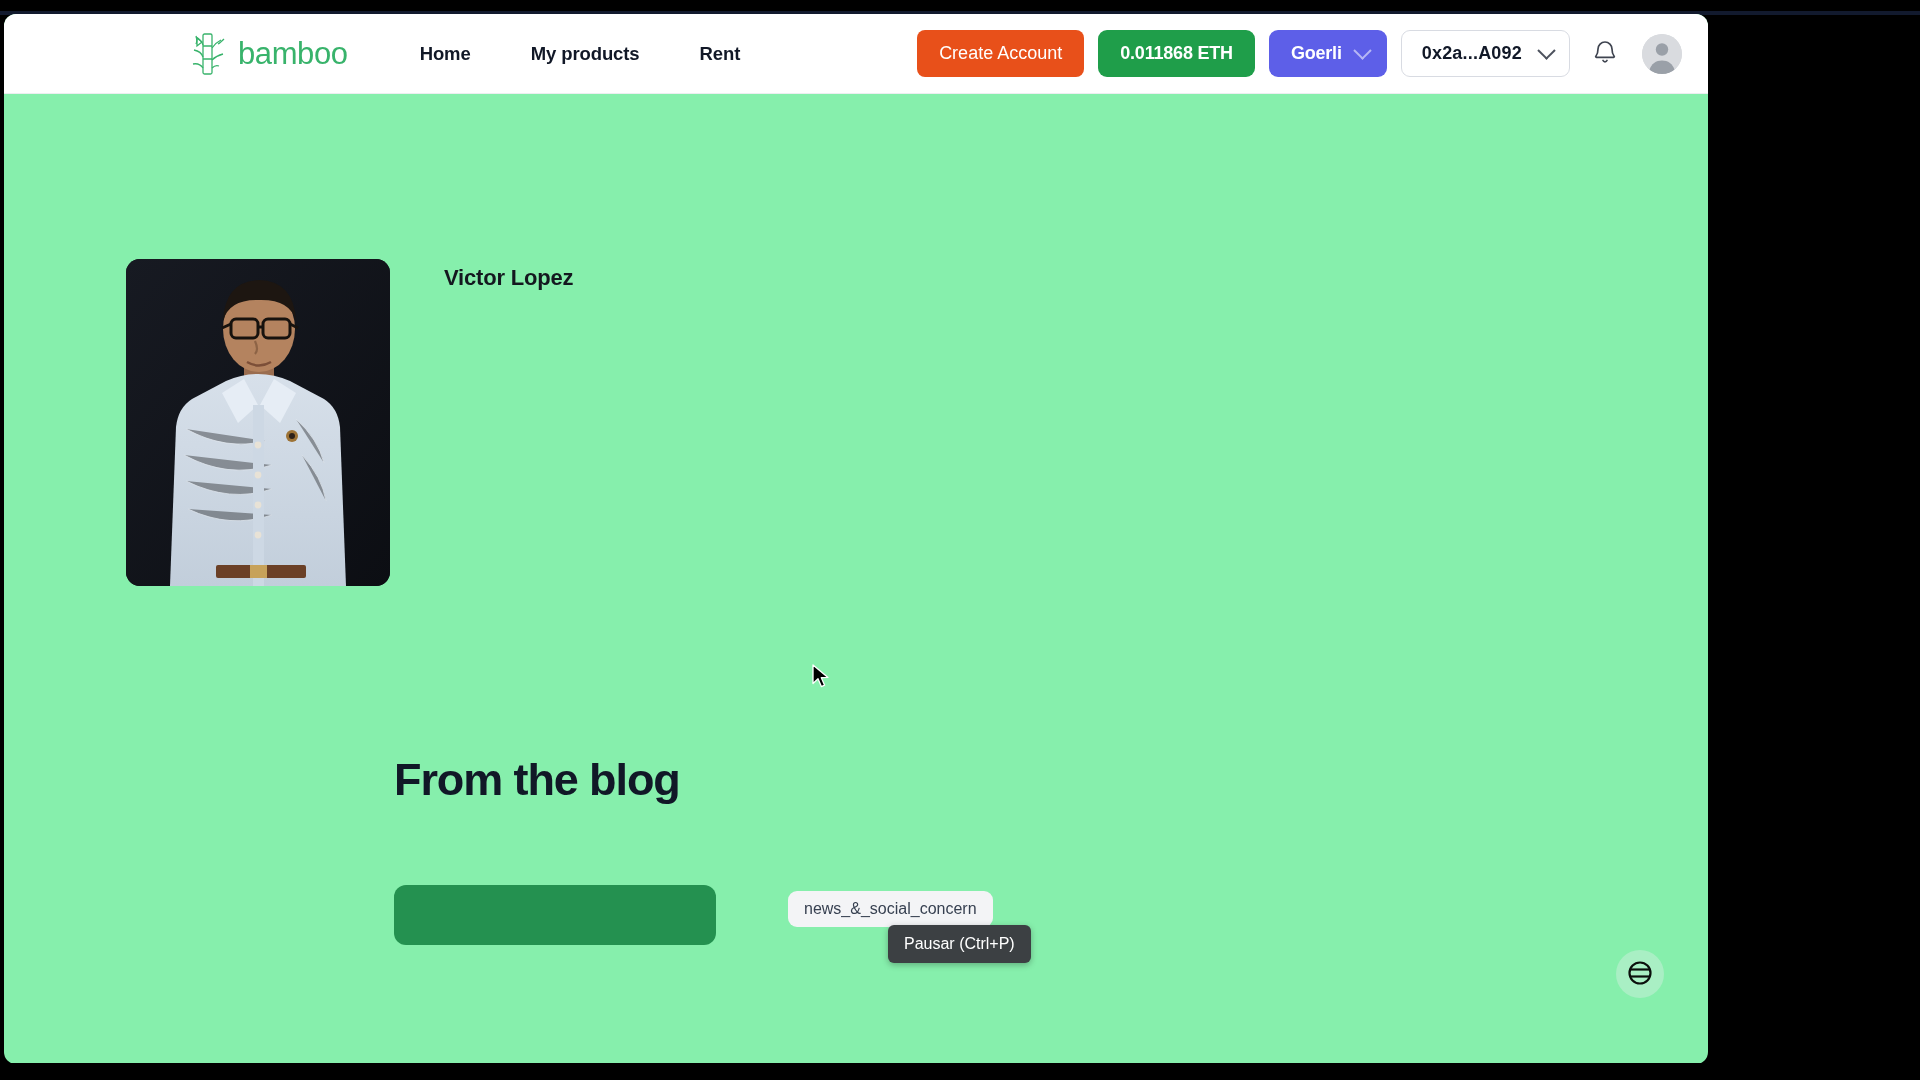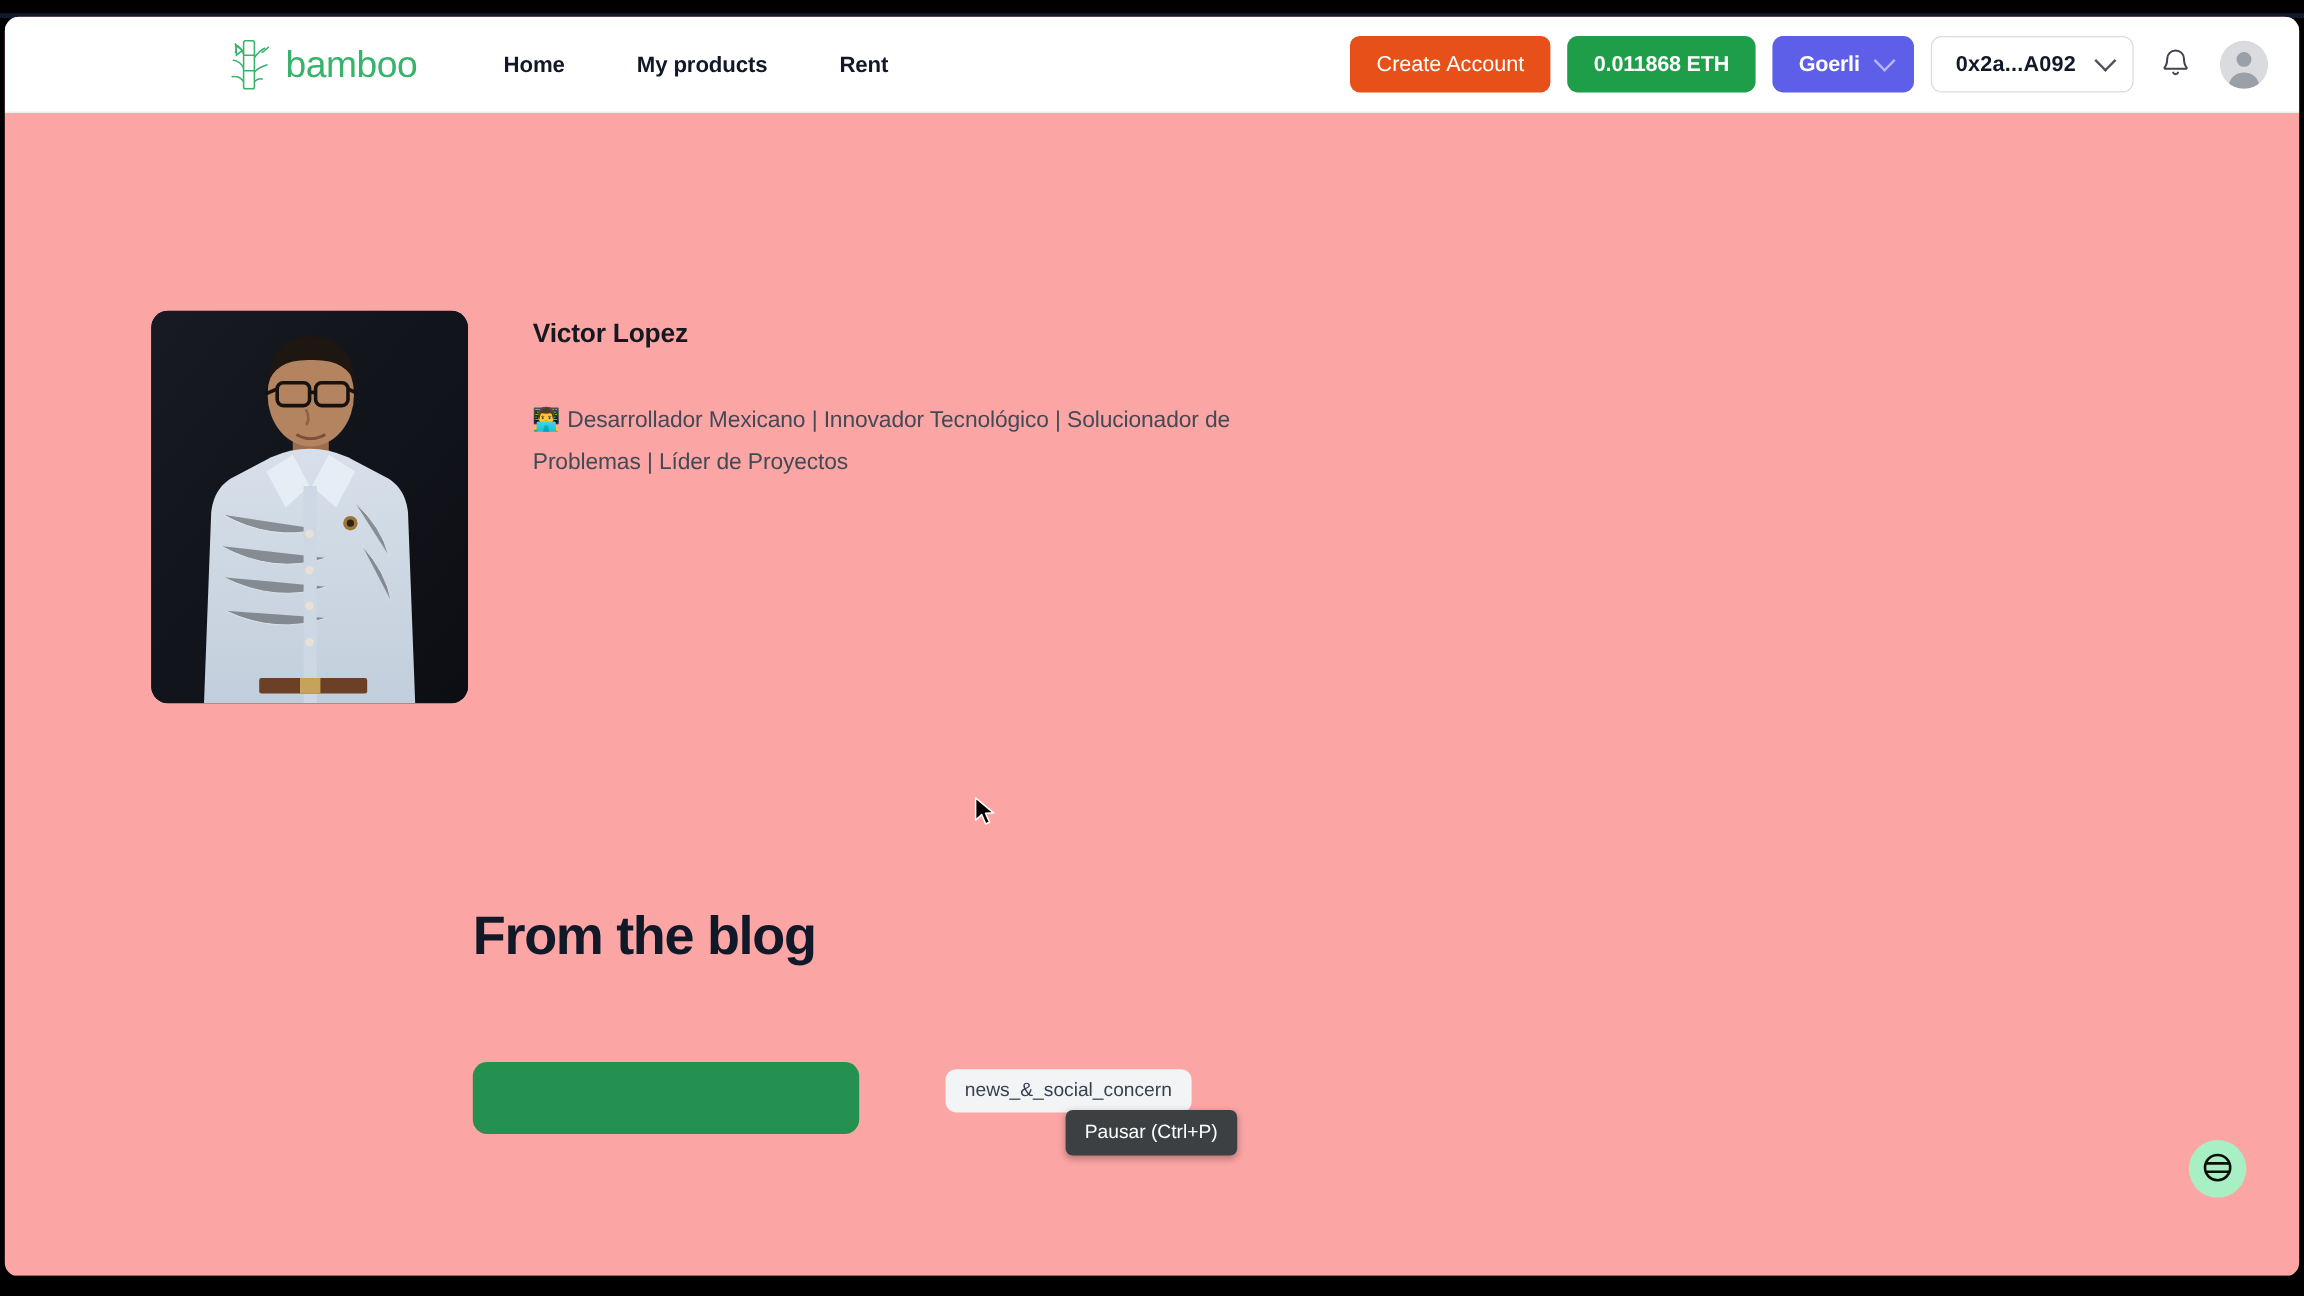--- a/index.html
+++ b/index.html
@@ -41,23 +41,23 @@
     width: 1920px;
     height: 17px;
     background: #000000;
   }
 
   
   .viewport {
     position: absolute;
     top: 14px;
     left: 4px;
-    width: 1912px;
+    width: 1704px;
     height: 1050px;
-    background: #fca5a5;
+    background: #86efac;
     border-radius: 12px 12px 12px 12px;
     overflow: hidden;
   }
 
   
   .site-header {
     position: relative;
     width: 100%;
     height: 80px;
     background: #ffffff;
@@ -453,21 +453,20 @@
             <line x1="164" y1="65" x2="172" y2="69"></line>
           </g>
 
           <path d="M129 82 q4 9 0 13" stroke="#8d6345" stroke-width="2.2" fill="none"></path>
           <path d="M121 103 q12 7 24 0" stroke="#7c4f38" stroke-width="2.4" fill="none"></path>
         </svg>
       </div>
 
       <div class="profile-info">
         <h1 class="profile-name">Victor Lopez</h1>
-        <p class="profile-bio">👨‍💻 Desarrollador Mexicano | Innovador Tecnológico | Solucionador de Problemas | Líder de Proyectos</p>
       </div>
 
     </section>
 
     <section class="blog">
       <h2 class="blog-title">From the blog</h2>
 
       <div class="blog-row">
         <button class="blog-cta"></button>
         <span class="blog-tag">news_&amp;_social_concern</span>

